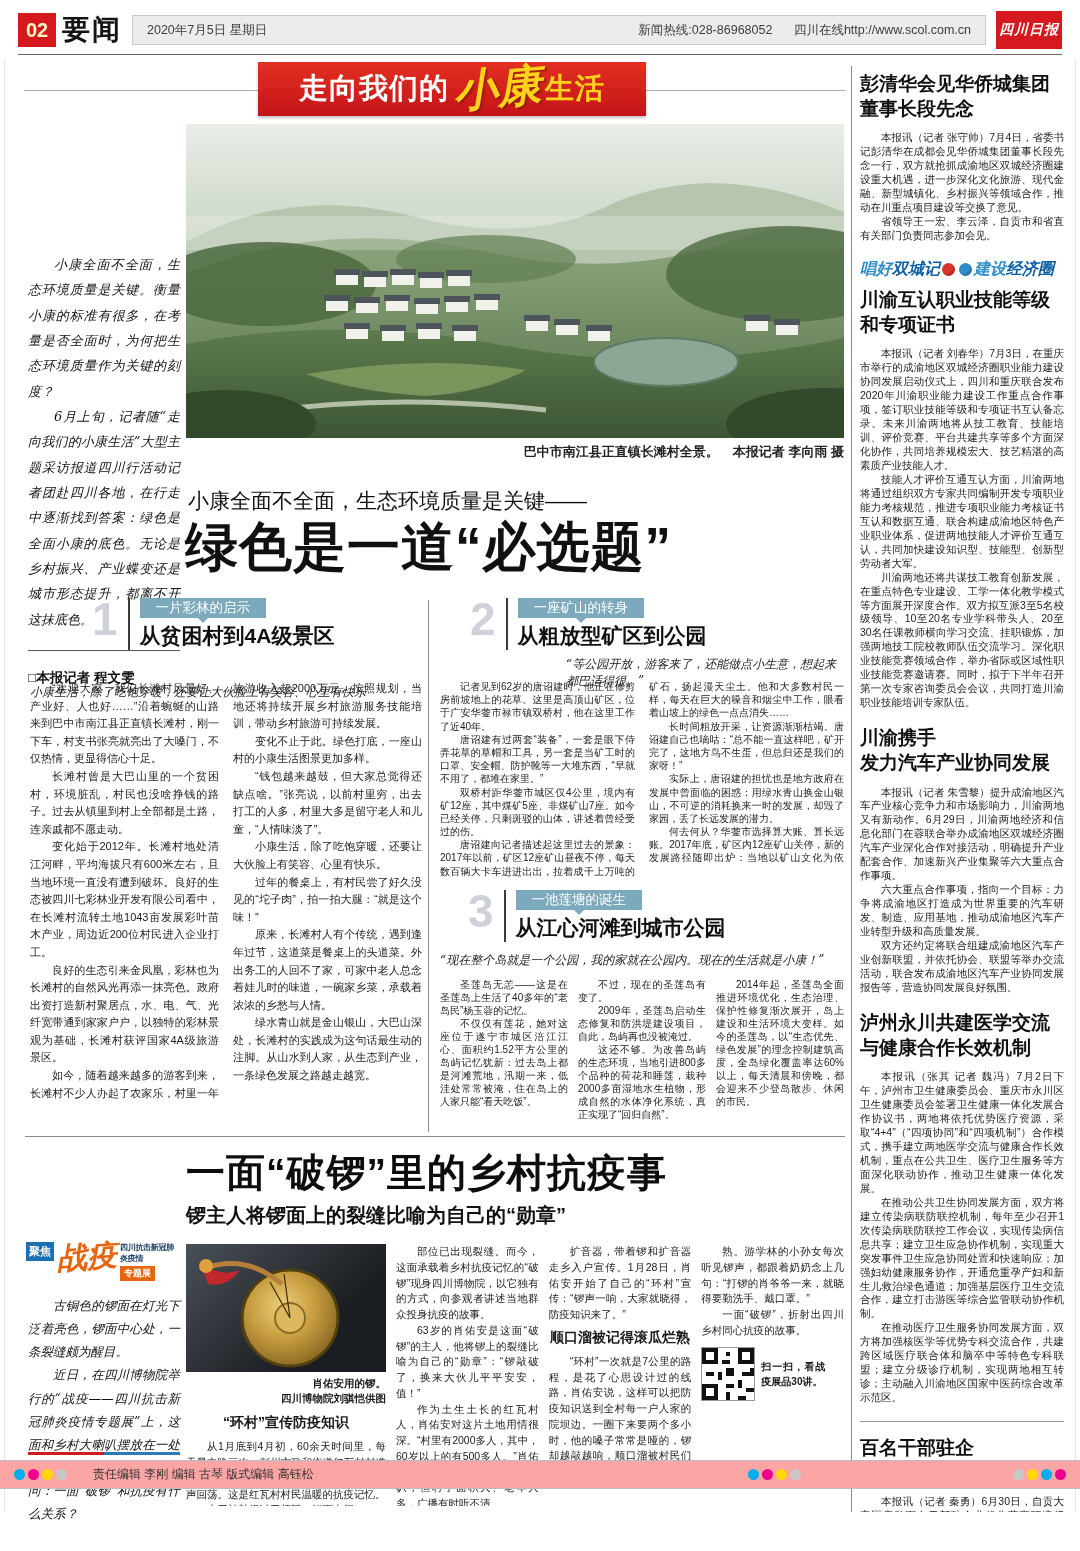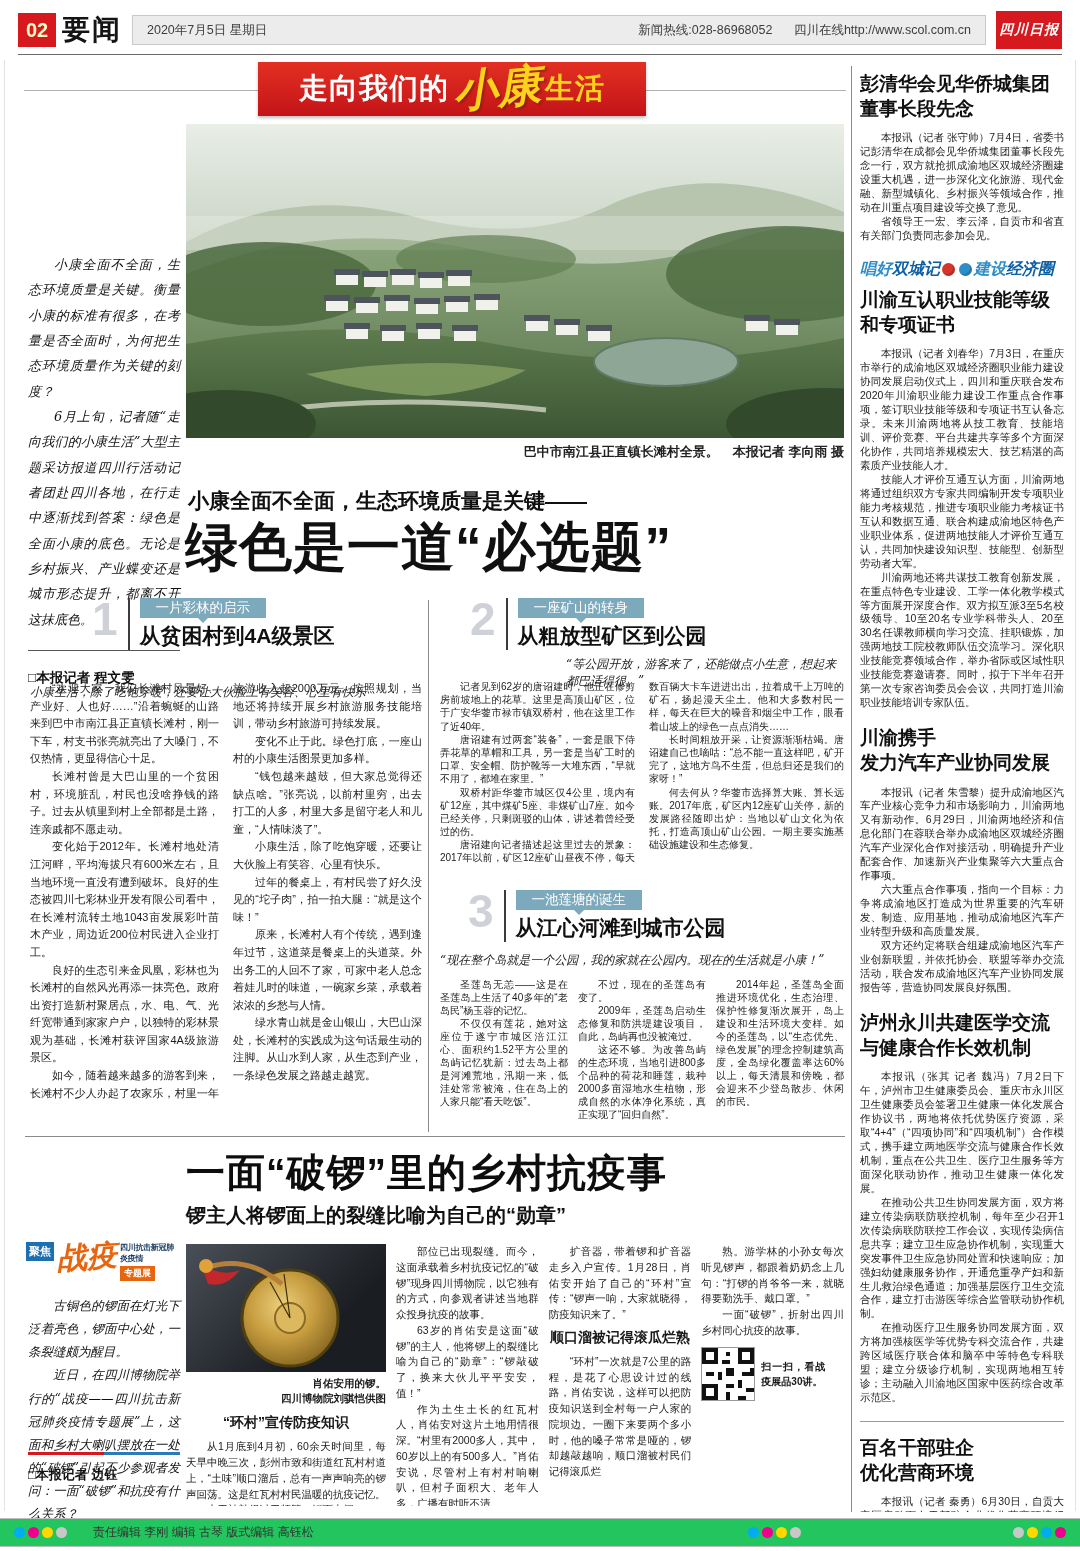--- a/index.html
+++ b/index.html
@@ -31,21 +31,21 @@
   .photo svg{display:block;}
   .photo-caption{position:absolute;left:186px;top:443px;width:658px;text-align:right;font-size:13px;font-weight:bold;color:#222;}
   .photo-caption .credit{margin-left:14px;}
   
   .intro{position:absolute;left:28px;top:252px;width:152px;font-family:"DejaVu Serif","Liberation Serif",serif;
          font-style:italic;font-size:13px;line-height:1.95;text-align:justify;color:#111;}
   .intro p{margin:0;text-indent:2em;}
   .intro-rule{border-top:1px solid #555;margin-top:18px;}
   .intro-reporter{margin-top:14px;font-family:"Liberation Sans",sans-serif;font-style:normal;font-weight:bold;font-size:13.5px;}
   
-  .kicker{position:absolute;left:188px;top:487px;font-size:21px;font-weight:bold;color:#101010;}
+  .kicker{position:absolute;left:188px;top:487px;font-size:21px;font-weight:normal;color:#101010;}
   .headline{position:absolute;left:185px;top:512px;font-size:53px;font-weight:900;color:#101010;letter-spacing:1px;}
   
   .sec{position:absolute;display:flex;align-items:flex-start;}
   .sec .num{font-size:46px;font-weight:bold;color:#ced2d8;line-height:.95;margin-right:10px;}
   .sec .inner{border-left:2px solid #3c3c3c;padding-left:10px;}
   .sec .tag{position:relative;display:inline-block;background:#7ca9bc;color:#fff;font-size:13.5px;padding:1px 16px;}
   .sec .tag:after{content:"";position:absolute;left:50%;bottom:-5px;margin-left:-5px;border:5px solid transparent;border-top-color:#7ca9bc;border-bottom:0;}
   .sec .stitle{font-size:21px;font-weight:800;color:#101010;margin-top:4px;}
   .quote{position:absolute;font-family:"DejaVu Serif","Liberation Serif",serif;font-style:italic;font-size:12px;color:#222;}
   
@@ -91,21 +91,21 @@
   .ba-body{position:absolute;left:186px;top:1244px;width:658px;height:262px;display:grid;
            grid-template-columns:200px 1fr 1fr 1fr;column-gap:10px;font-size:10.5px;line-height:1.5;overflow:hidden;}
   .ba-body .bcol{overflow:hidden;text-align:justify;}
   .ba-body p{margin:0;text-indent:2em;}
   .gong-photo{width:200px;height:128px;background:linear-gradient(135deg,#4a5058,#1a1d21 70%);position:relative;overflow:hidden;}
   .gong-caption{text-align:right;font-size:10.5px;font-weight:bold;line-height:1.45;margin:4px 0 6px 0;white-space:pre-line;}
   .bsub{font-size:14px;font-weight:800;text-align:center;margin:4px 0 6px 0;}
   .qr-row{display:flex;align-items:center;gap:6px;margin-top:8px;}
   .qr-cap{font-size:10px;font-weight:bold;width:64px;line-height:1.5;}
   
-  .footer{position:absolute;left:0;top:1518px;width:1080px;height:27px;background:#22c55e;
+  .footer{position:absolute;left:0;top:1460px;width:1080px;height:27px;background:#fca5a5;
           border-top:1px solid #bdbdbd;border-bottom:1px solid #bdbdbd;display:flex;align-items:center;}
   .dots{display:flex;gap:3px;align-items:center;}
   .dot{width:11px;height:11px;border-radius:50%;display:inline-block;}
   .d-c{background:#00adee}.d-m{background:#ec008c}.d-y{background:#ffd800}.d-g{background:#c8c8c8}
   .footer .ftext{font-size:12px;color:#333;margin-left:26px;}
   .dots.left{margin-left:14px;} .dots.mid{position:absolute;left:748px;} .dots.right{position:absolute;right:14px;}
 </style>
 </head>
 <body>
 
@@ -236,20 +236,21 @@
       <p>原来，长滩村人有个传统，遇到逢年过节，这道菜是餐桌上的头道菜。外出务工的人回不了家，可家中老人总念着娃儿时的味道，一碗家乡菜，承载着浓浓的乡愁与人情。</p>
       <p>绿水青山就是金山银山，大巴山深处，长滩村的实践成为这句话最生动的注脚。从山水到人家，从生态到产业，一条绿色发展之路越走越宽。</p>
     </div>
   <div class="vdiv-main"></div>
   <div class="body-rt cols">
       <p>记者见到62岁的唐诏建时，他正在修剪房前坡地上的花草。这里是高顶山矿区，位于广安华蓥市禄市镇双桥村，他在这里工作了近40年。</p>
       <p>唐诏建有过两套“装备”，一套是眼下侍弄花草的草帽和工具，另一套是当矿工时的口罩、安全帽、防护靴等一大堆东西，“早就不用了，都堆在家里。”</p>
       <p>双桥村距华蓥市城区仅4公里，境内有矿12座，其中煤矿5座、非煤矿山7座。如今已经关停，只剩斑驳的山体，讲述着曾经受过的伤。</p>
       <p>唐诏建向记者描述起这里过去的景象：2017年以前，矿区12座矿山昼夜不停，每天数百辆大卡车进进出出，拉着成千上万吨的矿石，扬起漫天尘土。他和大多数村民一样，每天在巨大的噪音和烟尘中工作，眼看着山坡上的绿色一点点消失……</p>
       <p>长时间粗放开采，让资源渐渐枯竭。唐诏建自己也嘀咕：“总不能一直这样吧，矿开完了，这地方鸟不生蛋，但总归还是我们的家呀！”</p>
+      <p>实际上，唐诏建的担忧也是地方政府在发展中曾面临的困惑：用绿水青山换金山银山，不可逆的消耗换来一时的发展，却毁了家园，丢了长远发展的潜力。</p>
       <p>何去何从？华蓥市选择算大账、算长远账。2017年底，矿区内12座矿山关停，新的发展路径随即出炉：当地以矿山文化为依托，打造高顶山矿山公园。一期主要实施基础设施建设和生态修复。</p>
     </div>
 
   <div class="sec" style="left:468px;top:890px;width:360px;">
     <div class="num">3</div>
     <div class="inner">
       <span class="tag">一池莲塘的诞生</span>
       <div class="stitle">从江心河滩到城市公园</div>
     </div>
   </div>

